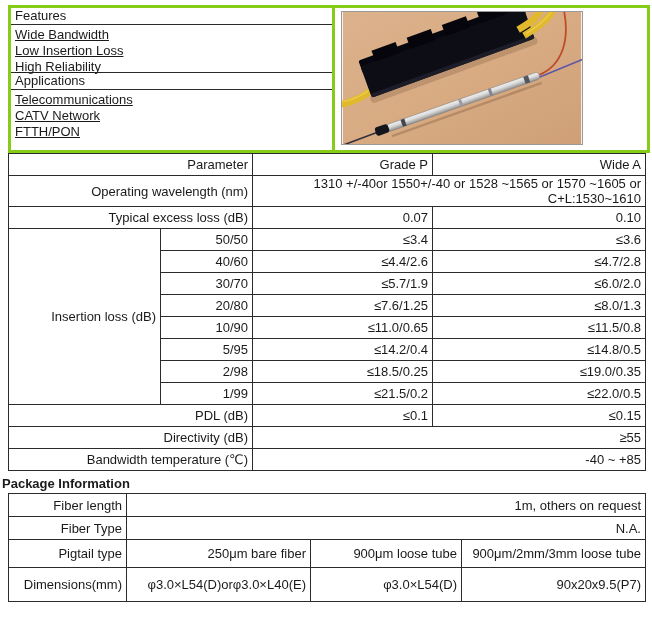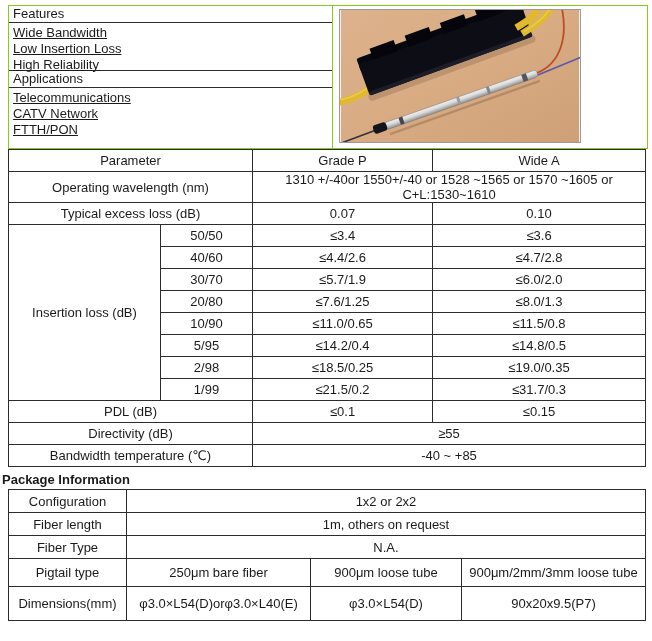--- a/index.html
+++ b/index.html
@@ -8,39 +8,39 @@
     width: 652px; height: 641px;
     font-family: "Liberation Sans", "DejaVu Sans", sans-serif;
     font-size: 13px; color: #1a1a1a;
     position: relative; overflow: hidden;
   }
   .page { width: 652px; height: 641px; }
 
   
   table { border-collapse: collapse; table-layout: fixed; }
   .top-table { width: 639px; margin: 5px 0 0 8px; }
-  .top-table td { border: 1px solid #84cc16; vertical-align: top; padding: 0; }
+  .top-table td { border: 3px solid #84cc16; vertical-align: top; padding: 0; }
   .sub-header { height: 17px; line-height: 16px; padding-left: 4px; border-bottom: 1px solid #2b2b2b; }
   .sub-list { padding: 2px 0 0 4px; line-height: 16px; text-decoration: underline; }
   .sub-list.with-border { border-bottom: 1px solid #2b2b2b; height: 48px; }
   .sub-list.last { height: 60px; }
   .photo-cell { background: #ffffff; }
   .photo-wrap { padding: 3px 0 0 6px; }
   .photo-frame { display: block; border: 1px solid #9a9a9a; }
 
   
   .section-title { margin-left: 2px; line-height: 15px; }
   .title-specs { margin-top: 7px; margin-bottom: 2px; }
   .title-pkg { margin-top: 5px; margin-bottom: 2px; font-weight: bold; }
 
   
   .grid-table { width: 637px; margin-left: 8px; }
   .grid-table td {
     border: 1px solid #2b2b2b;
-    text-align: center; vertical-align: middle;
+    text-align: right; vertical-align: middle;
     padding: 0 4px; line-height: 15px;
   }
   tr.h22 td { height: 22px; }
   tr.h23 td { height: 23px; }
   tr.h30 td { height: 30px; }
   tr.h28 td { height: 28px; }
   tr.h34 td { height: 34px; }
   .break-any { word-break: break-all; }
 </style>
 </head>
@@ -183,21 +183,21 @@
       <td>≤14.8/0.5</td>
     </tr>
     <tr class="h22">
       <td>2/98</td>
       <td>≤18.5/0.25</td>
       <td>≤19.0/0.35</td>
     </tr>
     <tr class="h22">
       <td>1/99</td>
       <td>≤21.5/0.2</td>
-      <td>≤31.7/0.3</td>
+      <td>≤22.0/0.5</td>
     </tr>
     <tr class="h22">
       <td colspan="2">PDL (dB)</td>
       <td>≤0.1</td>
       <td>≤0.15</td>
     </tr>
     <tr class="h22">
       <td colspan="2">Directivity (dB)</td>
       <td colspan="2">≥55</td>
     </tr>
@@ -211,24 +211,20 @@
   <div class="section-title title-pkg">Package Information</div>
 
   <table class="grid-table">
     <colgroup>
       <col style="width:118px">
         <col style="width:184px">
         <col style="width:151px">
         <col style="width:184px">
     </colgroup>
     <tbody>
-        <tr class="h23">
-      <td>Configuration</td>
-      <td colspan="3">1x2 or 2x2</td>
-    </tr>
     <tr class="h23">
       <td>Fiber length</td>
       <td colspan="3">1m, others on request</td>
     </tr>
     <tr class="h23">
       <td>Fiber Type</td>
       <td colspan="3">N.A.</td>
     </tr>
     <tr class="h28">
       <td>Pigtail type</td>

